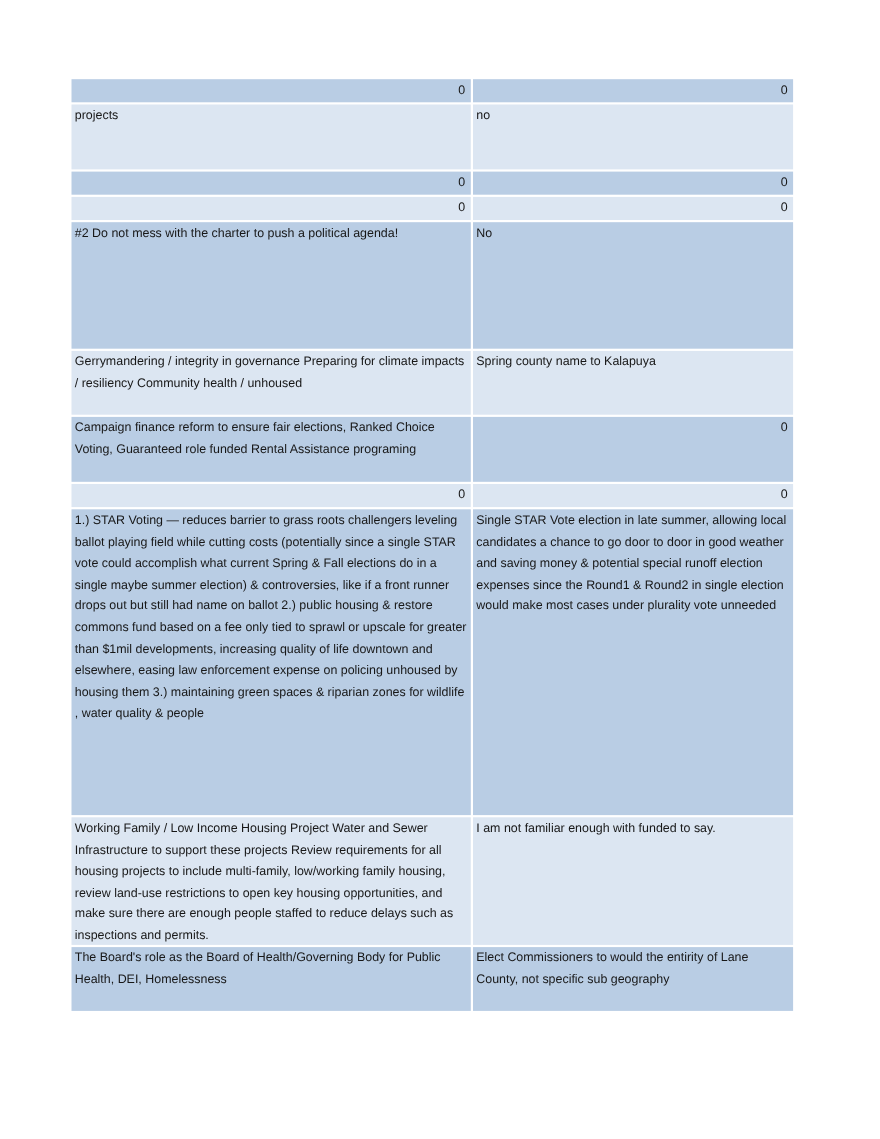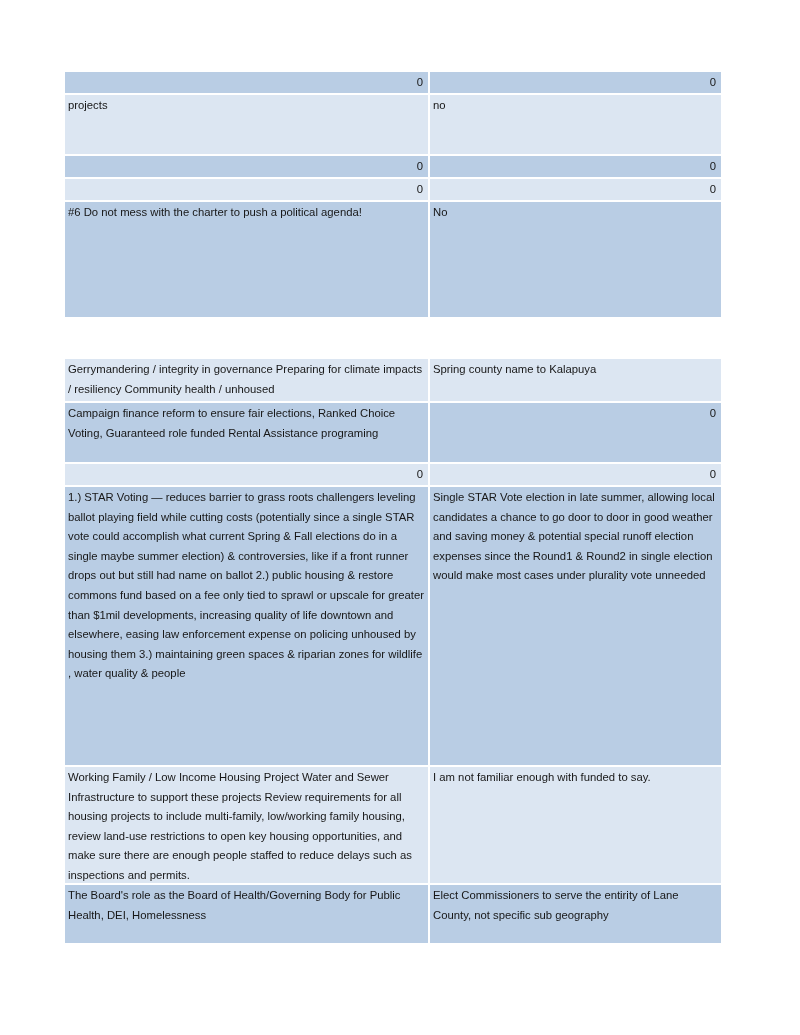--- a/index.html
+++ b/index.html
@@ -55,21 +55,21 @@
     text-align: left;
   }
 
   .dark  { background: #b9cde4; }
   .light { background: #dce6f2; }
 
   
   .h-thin   { height: 21px; }
   .h-med    { height: 59px; }
   .h-tall   { height: 115px; }
-  .h-note   { height: 42px; margin-top: 40px; }
+  .h-note   { height: 58px; }
   .h-camp   { height: 59px; }
   .h-star   { height: 278px; }
   .h-work   { height: 116px; }
   .h-board  { height: 58px; }
 </style>
 </head>
 <body>
 
 <div id="sheet">
     <div class="row">
@@ -82,21 +82,21 @@
     </div>
     <div class="row">
       <div class="cell col-a dark h-thin num">0</div>
       <div class="cell col-b dark h-thin num">0</div>
     </div>
     <div class="row">
       <div class="cell col-a light h-thin num">0</div>
       <div class="cell col-b light h-thin num">0</div>
     </div>
     <div class="row">
-      <div class="cell col-a dark h-tall txt">#6 Do not mess with the charter to push a political agenda!</div>
+      <div class="cell col-a dark h-tall txt">#2 Do not mess with the charter to push a political agenda!</div>
       <div class="cell col-b dark h-tall txt">No</div>
     </div>
     <div class="row">
       <div class="cell col-a light h-note txt">Gerrymandering / integrity in governance  Preparing for climate impacts / resiliency  Community health / unhoused</div>
       <div class="cell col-b light h-note txt">Spring county name to Kalapuya</div>
     </div>
     <div class="row">
       <div class="cell col-a dark h-camp txt">Campaign finance reform to ensure fair elections, Ranked Choice Voting, Guaranteed role funded Rental Assistance programing</div>
       <div class="cell col-b dark h-camp num">0</div>
     </div>
@@ -107,15 +107,15 @@
     <div class="row">
       <div class="cell col-a dark h-star txt">1.) STAR Voting — reduces barrier to grass roots challengers leveling ballot playing field while cutting costs (potentially since a single STAR vote could accomplish what current Spring &amp; Fall elections do in a single maybe summer election) &amp; controversies, like if a front runner drops out but still had name on ballot  2.) public housing &amp; restore commons fund based on a fee only tied to sprawl or upscale for greater than $1mil developments, increasing quality of life downtown and elsewhere, easing law enforcement expense on policing unhoused by housing them  3.) maintaining green spaces &amp; riparian zones for wildlife , water quality &amp; people</div>
       <div class="cell col-b dark h-star txt">Single STAR Vote election in late summer, allowing local candidates a chance to go door to door in good weather and saving money &amp; potential special runoff election expenses since the Round1 &amp; Round2 in single election would make most cases under plurality vote unneeded</div>
     </div>
     <div class="row">
       <div class="cell col-a light h-work txt">Working Family / Low Income Housing Project  Water and Sewer Infrastructure to support these projects  Review requirements for all housing projects to include multi-family, low/working family housing, review land-use restrictions to open key housing opportunities, and make sure there are enough people staffed to reduce delays such as inspections and permits.</div>
       <div class="cell col-b light h-work txt">I am not familiar enough with funded to say.</div>
     </div>
     <div class="row">
       <div class="cell col-a dark h-board txt">The Board's role as the Board of Health/Governing Body for Public Health, DEI, Homelessness</div>
-      <div class="cell col-b dark h-board txt">Elect Commissioners to serve the entirity of Lane County, not specific sub geography</div>
+      <div class="cell col-b dark h-board txt">Elect Commissioners to would the entirity of Lane County, not specific sub geography</div>
     </div>
   </div>
 
 </body></html>

